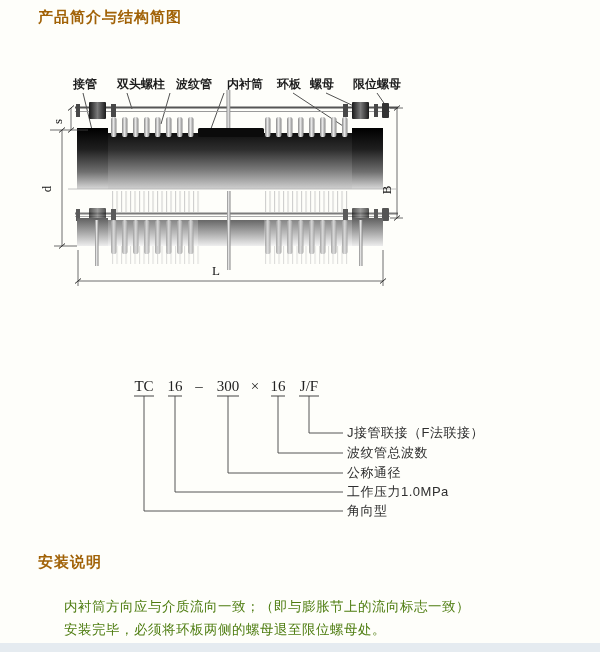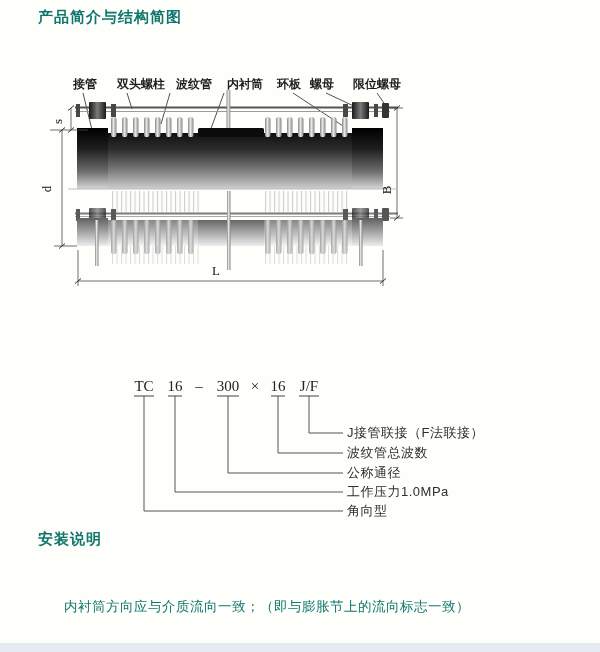--- a/index.html
+++ b/index.html
@@ -1,19 +1,19 @@
 <!DOCTYPE html>
 <html><head>
 <meta charset="utf-8">
 <style>
   html,body{margin:0;padding:0;}
   body{width:600px;height:652px;background:#fefefa;font-family:"Liberation Sans",sans-serif;}
   .page{position:relative;width:600px;height:652px;overflow:hidden;background:#fefefa;}
-  .sec-title{position:absolute;left:38px;margin:0;font-size:15px;font-weight:bold;color:#0f766e;letter-spacing:1px;}
-  .body-line{position:absolute;left:64px;margin:0;font-size:13.5px;color:#0f766e;letter-spacing:0.5px;white-space:nowrap;}
+  .sec-title{position:absolute;left:38px;margin:0;font-size:15px;font-weight:bold;color:#a16207;letter-spacing:1px;}
+  .body-line{position:absolute;left:64px;margin:0;font-size:13.5px;color:#4d7c0f;letter-spacing:0.5px;white-space:nowrap;}
   .footer-strip{position:absolute;left:0;top:643px;width:600px;height:9px;background:#e5ebf0;}
   svg{position:absolute;overflow:visible;}
   .part-label{font-family:"Liberation Sans",sans-serif;font-size:12px;font-weight:bold;fill:#1c1c1c;}
   .dim-label{font-family:"Liberation Serif",serif;font-size:13px;fill:#111;}
   .code-text{font-family:"Liberation Serif",serif;font-size:15px;fill:#222;}
   .callout-label{font-family:"Liberation Sans",sans-serif;font-size:13px;fill:#2e2e2e;letter-spacing:0.5px;}
   .leader{stroke:#3d3d3d;stroke-width:0.9;}
   .dimline{stroke:#4a4a4a;stroke-width:0.8;}
   .tick{stroke:#333;stroke-width:1;}
 </style>
@@ -243,17 +243,18 @@
     </g>
     <g>
       <text class="callout-label" x="227" y="65">J接管联接（F法联接）</text>
       <text class="callout-label" x="227" y="85">波纹管总波数</text>
       <text class="callout-label" x="227" y="105">公称通径</text>
       <text class="callout-label" x="227" y="124">工作压力1.0MPa</text>
       <text class="callout-label" x="227" y="143">角向型</text>
     </g>
   </svg>
 
-  <h2 class="sec-title" style="top:530px">安装说明</h2>
+  <h2 class="sec-title" style="top:553px">安装说明</h2>
   <p class="body-line" style="top:598px">内衬筒方向应与介质流向一致；（即与膨胀节上的流向标志一致）</p>
+  <p class="body-line" style="top:621px">安装完毕，必须将环板两侧的螺母退至限位螺母处。</p>
 
   <div class="footer-strip"></div>
 </div>
 
 </body></html>

